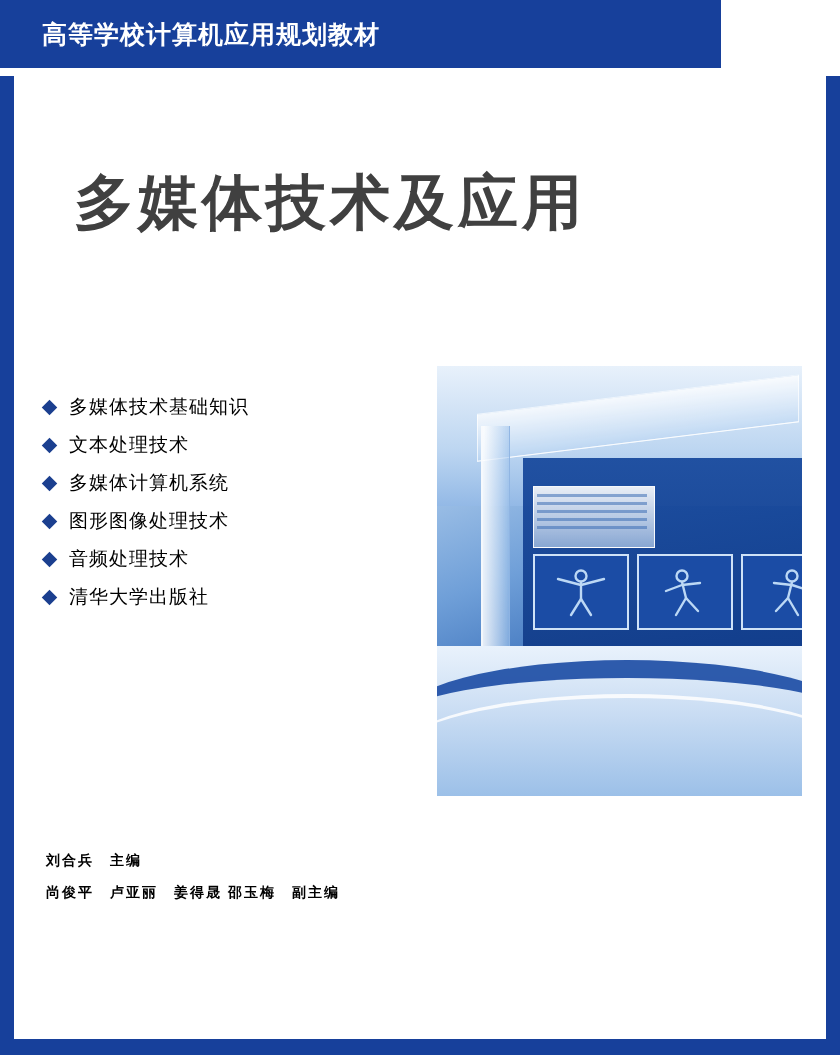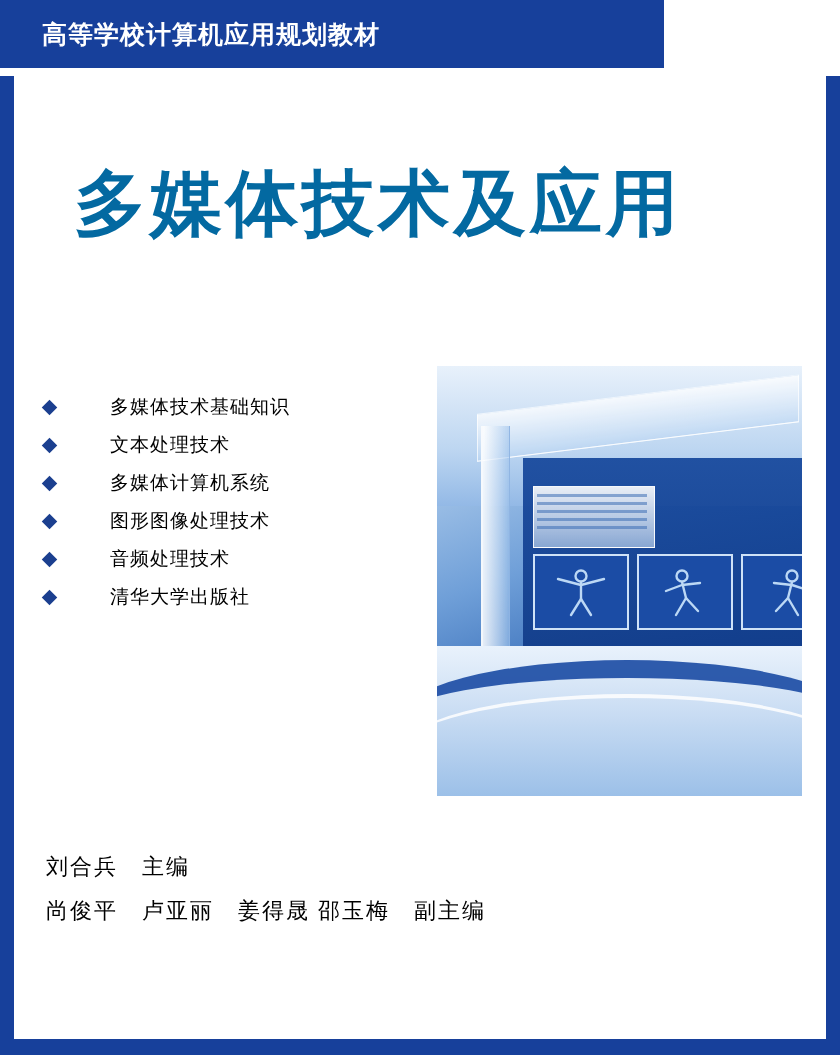--- a/index.html
+++ b/index.html
@@ -15,21 +15,21 @@
     width: 840px;
     height: 1055px;
     background: #ffffff;
     overflow: hidden;
   }
   
   .banner {
     position: absolute;
     left: 0;
     top: 0;
-    width: 664px;
+    width: 721px;
     height: 68px;
     background: #17409b;
   }
   .banner-text {
     position: absolute;
     left: 42px;
     top: 18px;
     font-size: 25px;
     font-weight: bold;
     color: #ffffff;
@@ -59,24 +59,24 @@
     bottom: 0;
     width: 840px;
     height: 16px;
     background: #17409b;
   }
   
   .title {
     position: absolute;
     left: 74px;
     top: 163px;
-    font-size: 72px;
+    font-size: 60px;
     line-height: 80px;
     font-weight: bold;
-    color: #0369a1;
+    color: #404040;
     letter-spacing: 4px;
     white-space: nowrap;
     text-align: right;
   }
   
   .bullets {
     position: absolute;
     left: 44px;
     top: 388px;
     width: 360px;
@@ -92,21 +92,20 @@
     background: #1b3f8f;
     transform: rotate(45deg);
     margin-right: 14px;
     flex: 0 0 auto;
   }
   .bullet-label {
     font-size: 19px;
     color: #000000;
     letter-spacing: 1px;
     white-space: nowrap;
-    margin-left: 41px;
   }
   
   .art {
     position: absolute;
     left: 437px;
     top: 366px;
     width: 365px;
     height: 430px;
     background:
       linear-gradient(160deg, #cfe0f4 0%, #a9c8ea 18%, #6f9fd8 42%, #2f66b4 68%, #17409b 100%);
@@ -198,22 +197,22 @@
     top: 50%;
     transform: translate(-50%, -50%);
   }
   
   .authors {
     position: absolute;
     left: 46px;
     top: 852px;
   }
   .authors-line {
-    font-size: 22px;
-    font-weight: normal;
+    font-size: 14px;
+    font-weight: bold;
     color: #000000;
     letter-spacing: 2px;
     margin-bottom: 14px;
     white-space: nowrap;
   }
   .publisher {
     position: absolute;
     right: 38px;
     top: 940px;
     font-size: 25px;

